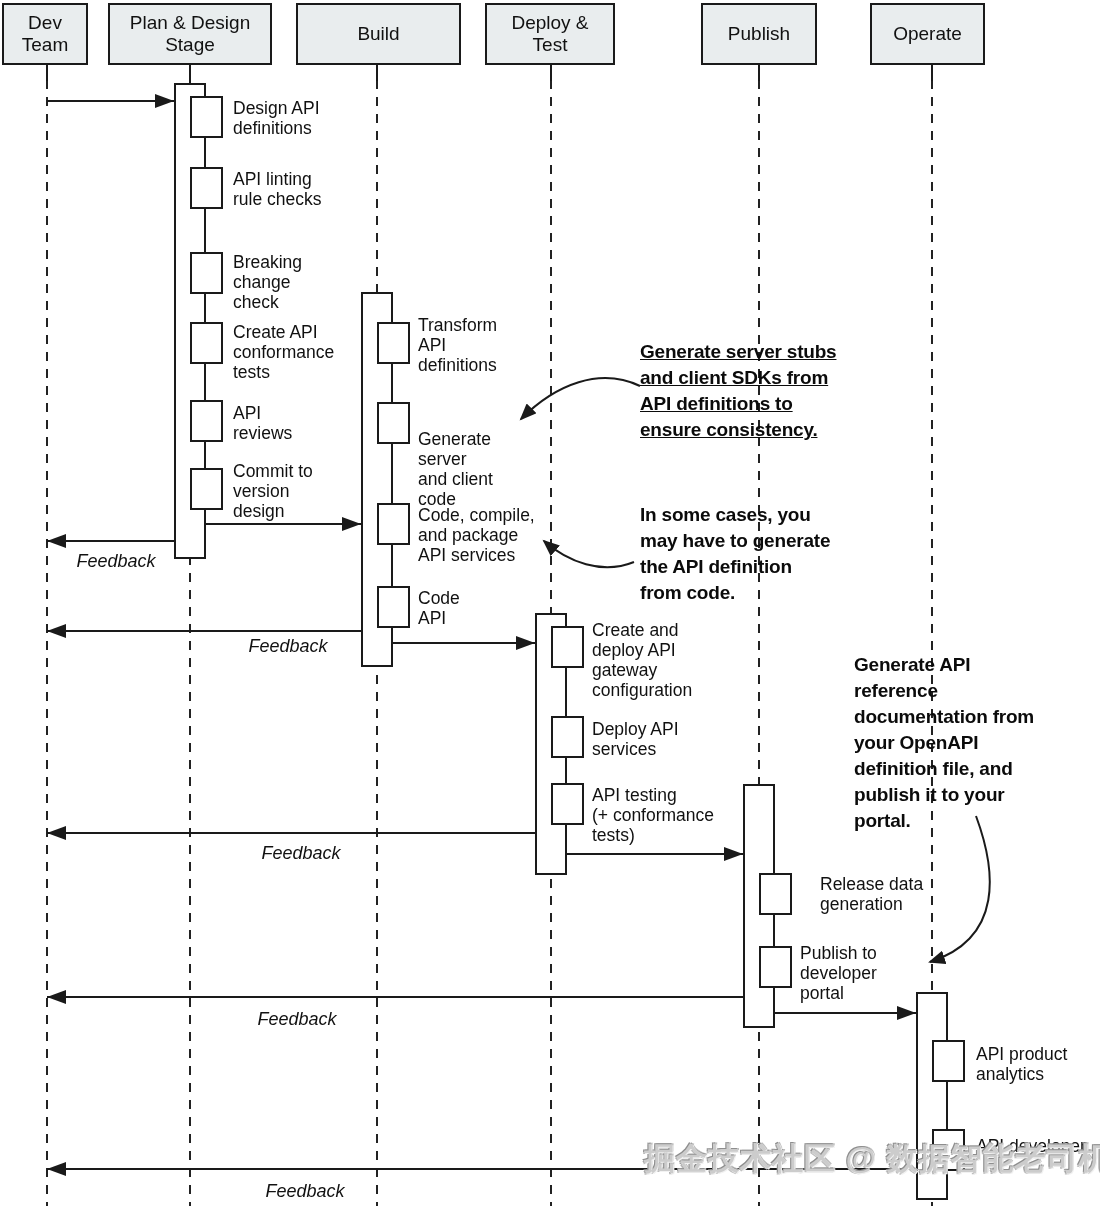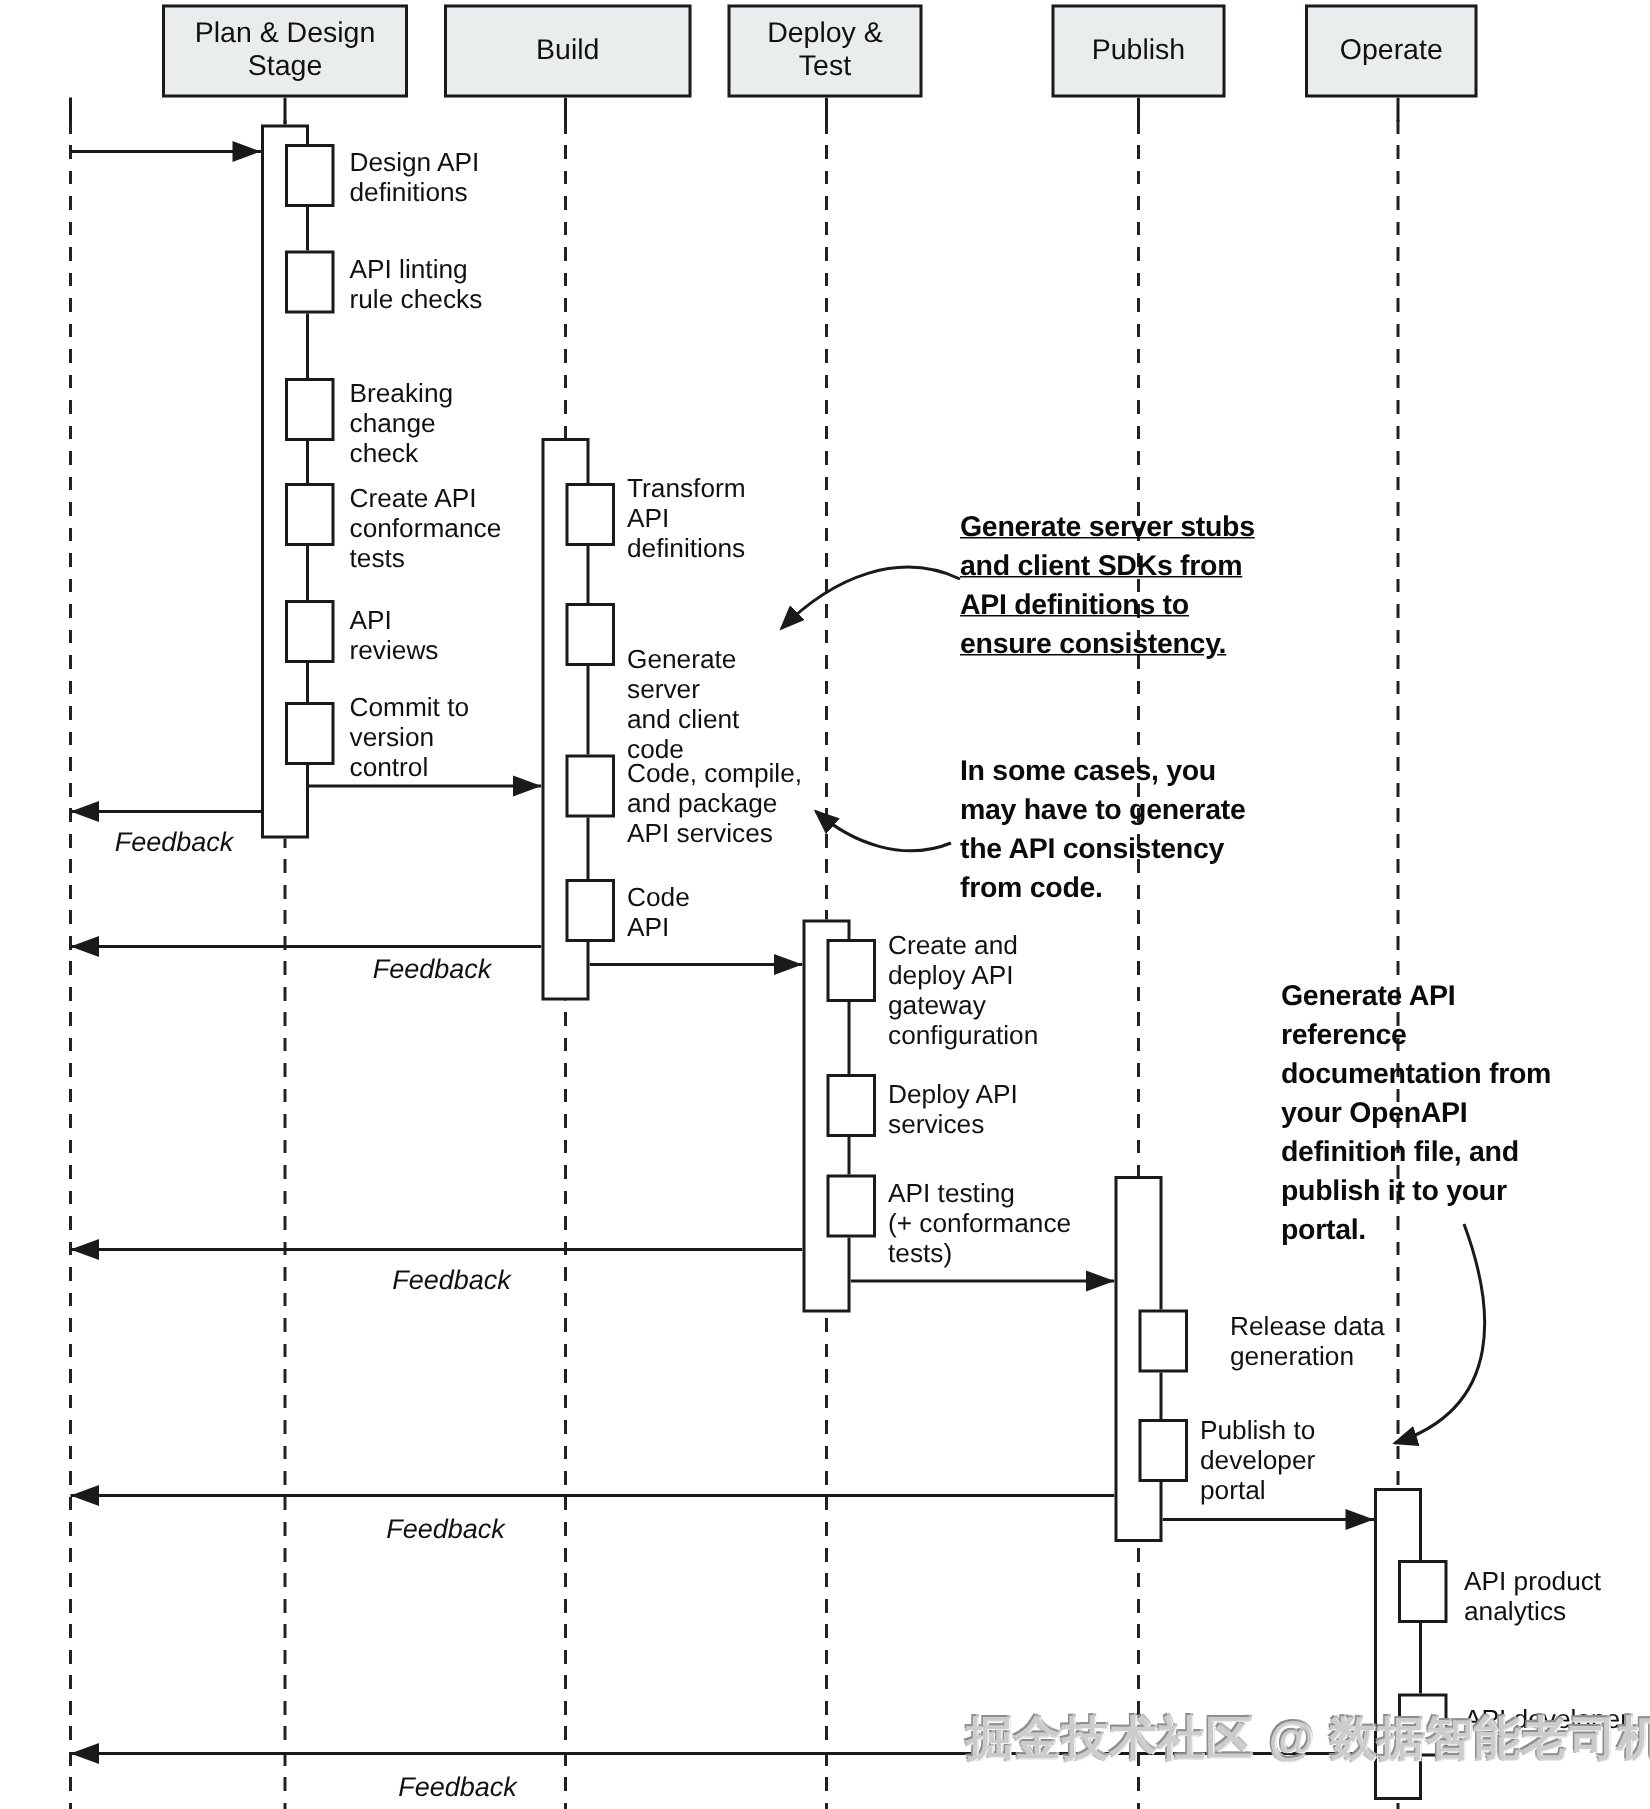--- a/index.html
+++ b/index.html
@@ -41,20 +41,22 @@
   <div class="lifeline" style="left:758px;"></div>
   <div class="lifeline" style="left:931px;"></div>
 
   <div class="stub" style="left:46px;top:65px;height:16px;"></div>
   <div class="stub" style="left:189px;top:65px;height:19px;"></div>
   <div class="stub" style="left:376px;top:65px;height:16px;"></div>
   <div class="stub" style="left:550px;top:65px;height:16px;"></div>
   <div class="stub" style="left:758px;top:65px;height:16px;"></div>
   <div class="stub" style="left:931px;top:65px;height:16px;"></div>
 
+  <div class="head" style="left:2px;width:86px;">Dev
+Team</div>
   <div class="head" style="left:108px;width:164px;">Plan &amp; Design
 Stage</div>
   <div class="head" style="left:296px;width:165px;">Build</div>
   <div class="head" style="left:485px;width:130px;">Deploy &amp;
 Test</div>
   <div class="head" style="left:701px;width:116px;">Publish</div>
   <div class="head" style="left:870px;width:115px;">Operate</div>
 
   <div class="bar" style="left:174px;top:83px;height:476px;"></div>
   <div class="bar" style="left:361px;top:292px;height:375px;"></div>
@@ -111,21 +113,21 @@
   <div class="task" style="left:190px;top:322px;"></div>
   <div class="tlabel" style="left:233px;top:322px;">Create API
 conformance
 tests</div>
   <div class="task" style="left:190px;top:400px;"></div>
   <div class="tlabel" style="left:233px;top:403px;">API
 reviews</div>
   <div class="task" style="left:190px;top:468px;"></div>
   <div class="tlabel" style="left:233px;top:461px;">Commit to
 version
-control</div>
+design</div>
 
   <div class="task" style="left:377px;top:322px;"></div>
   <div class="tlabel" style="left:418px;top:315px;">Transform
 API
 definitions</div>
   <div class="task" style="left:377px;top:402px;"></div>
   <div class="tlabel" style="left:418px;top:429px;">Generate
 server
 and client
 code</div>
@@ -163,21 +165,21 @@
 analytics</div>
   <div class="task" style="left:932px;top:1129px;"></div>
   <div class="tlabel" style="left:976px;top:1136px;">API developer</div>
 
   <div class="note" style="left:640px;top:339px;text-decoration:underline;">Generate server stubs
 and client SDKs from
 API definitions to
 ensure consistency.</div>
   <div class="note" style="left:640px;top:502px;">In some cases, you
 may have to generate
-the API consistency
+the API definition
 from code.</div>
   <div class="note" style="left:842px;top:652px;margin-left:12px;">Generate API
 reference
 documentation from
 your OpenAPI
 definition file, and
 publish it to your
 portal.</div>
 
   <svg id="curves" width="1100" height="1206" viewBox="0 0 1100 1206">

